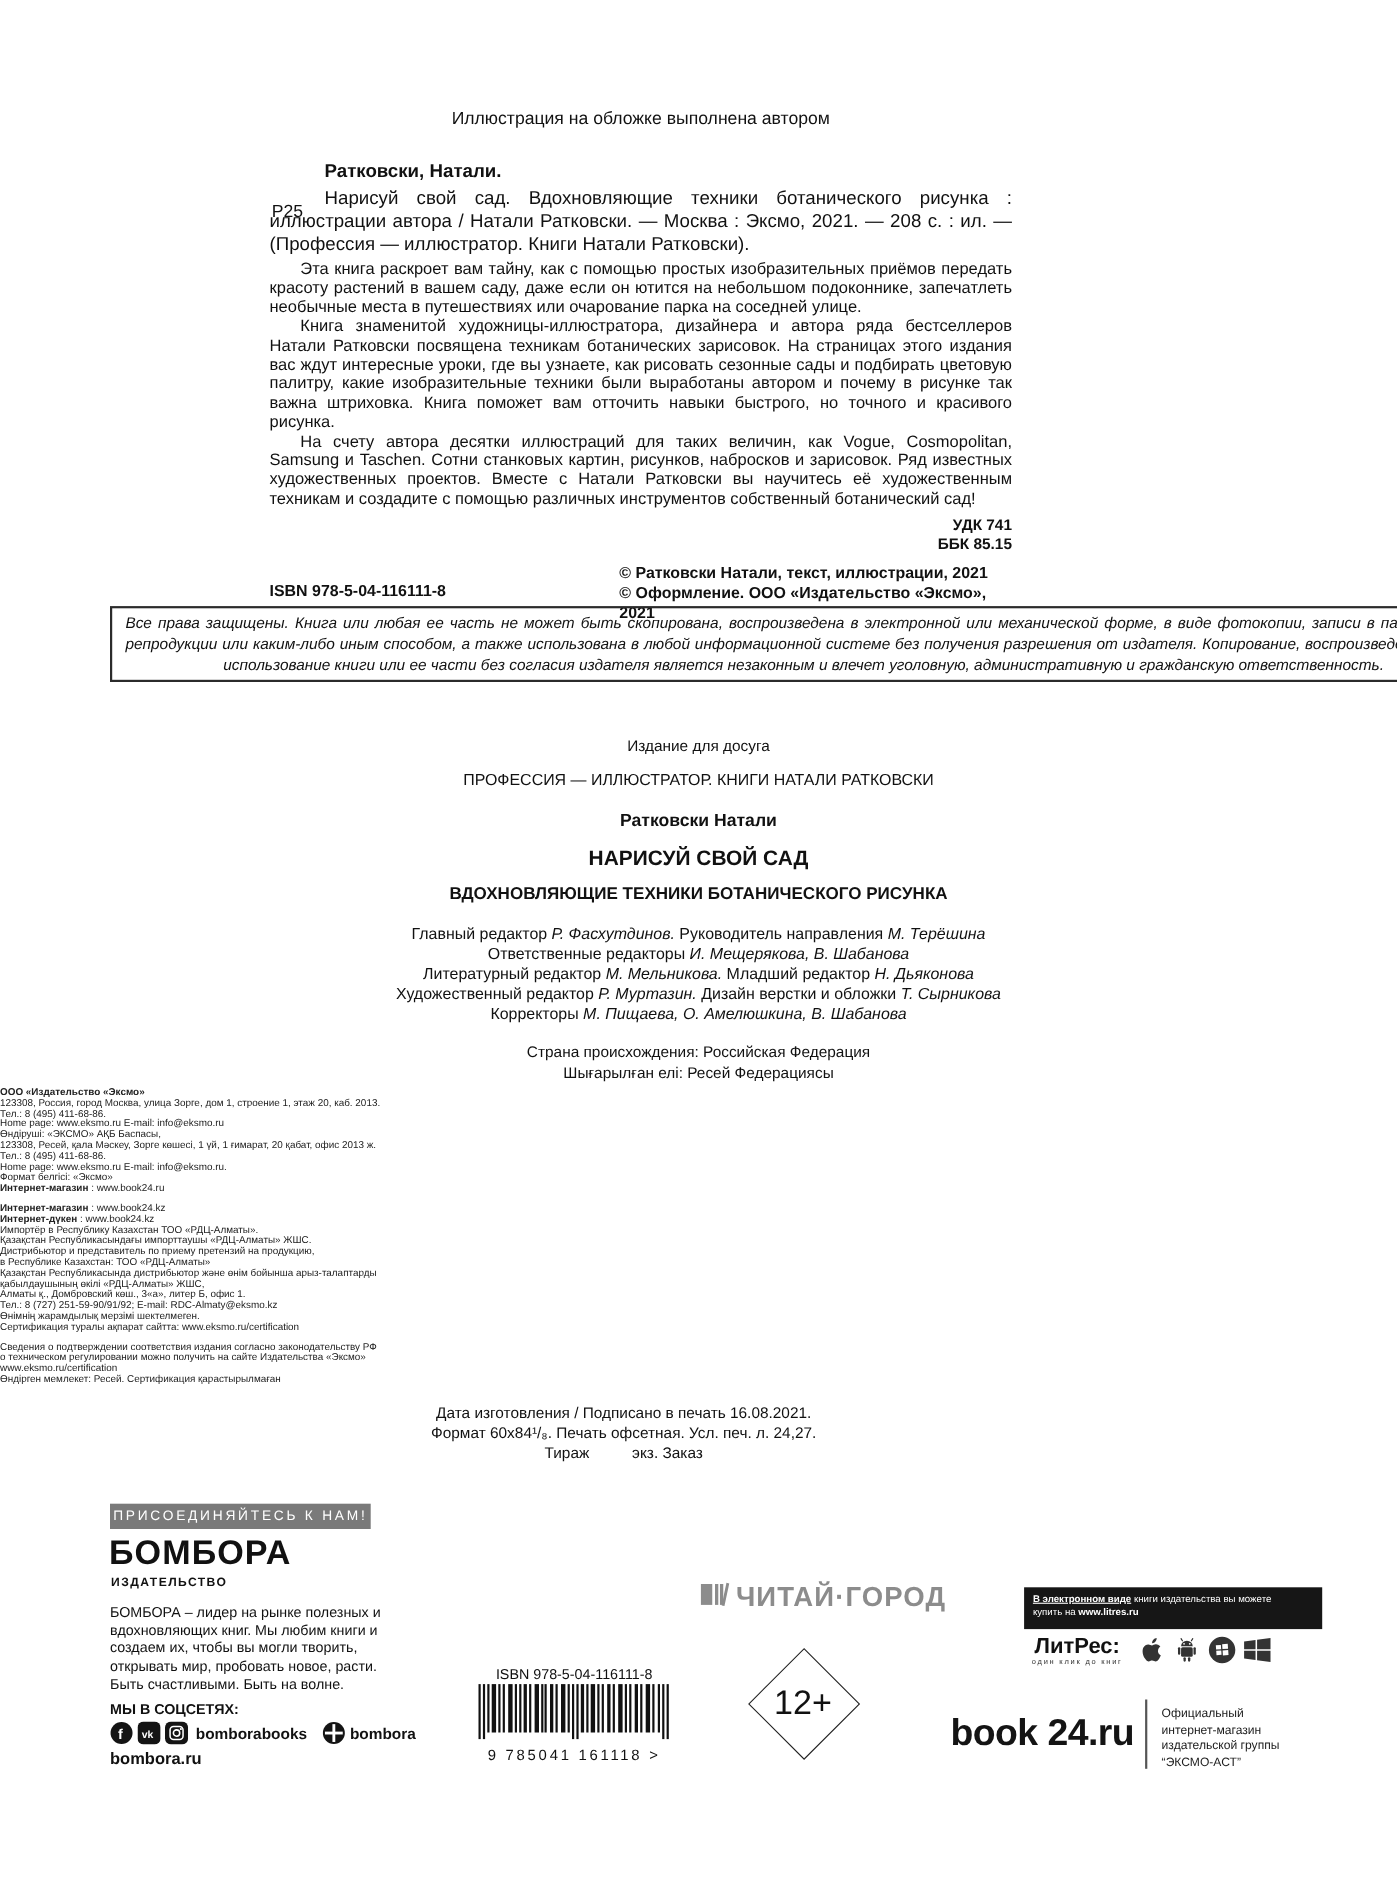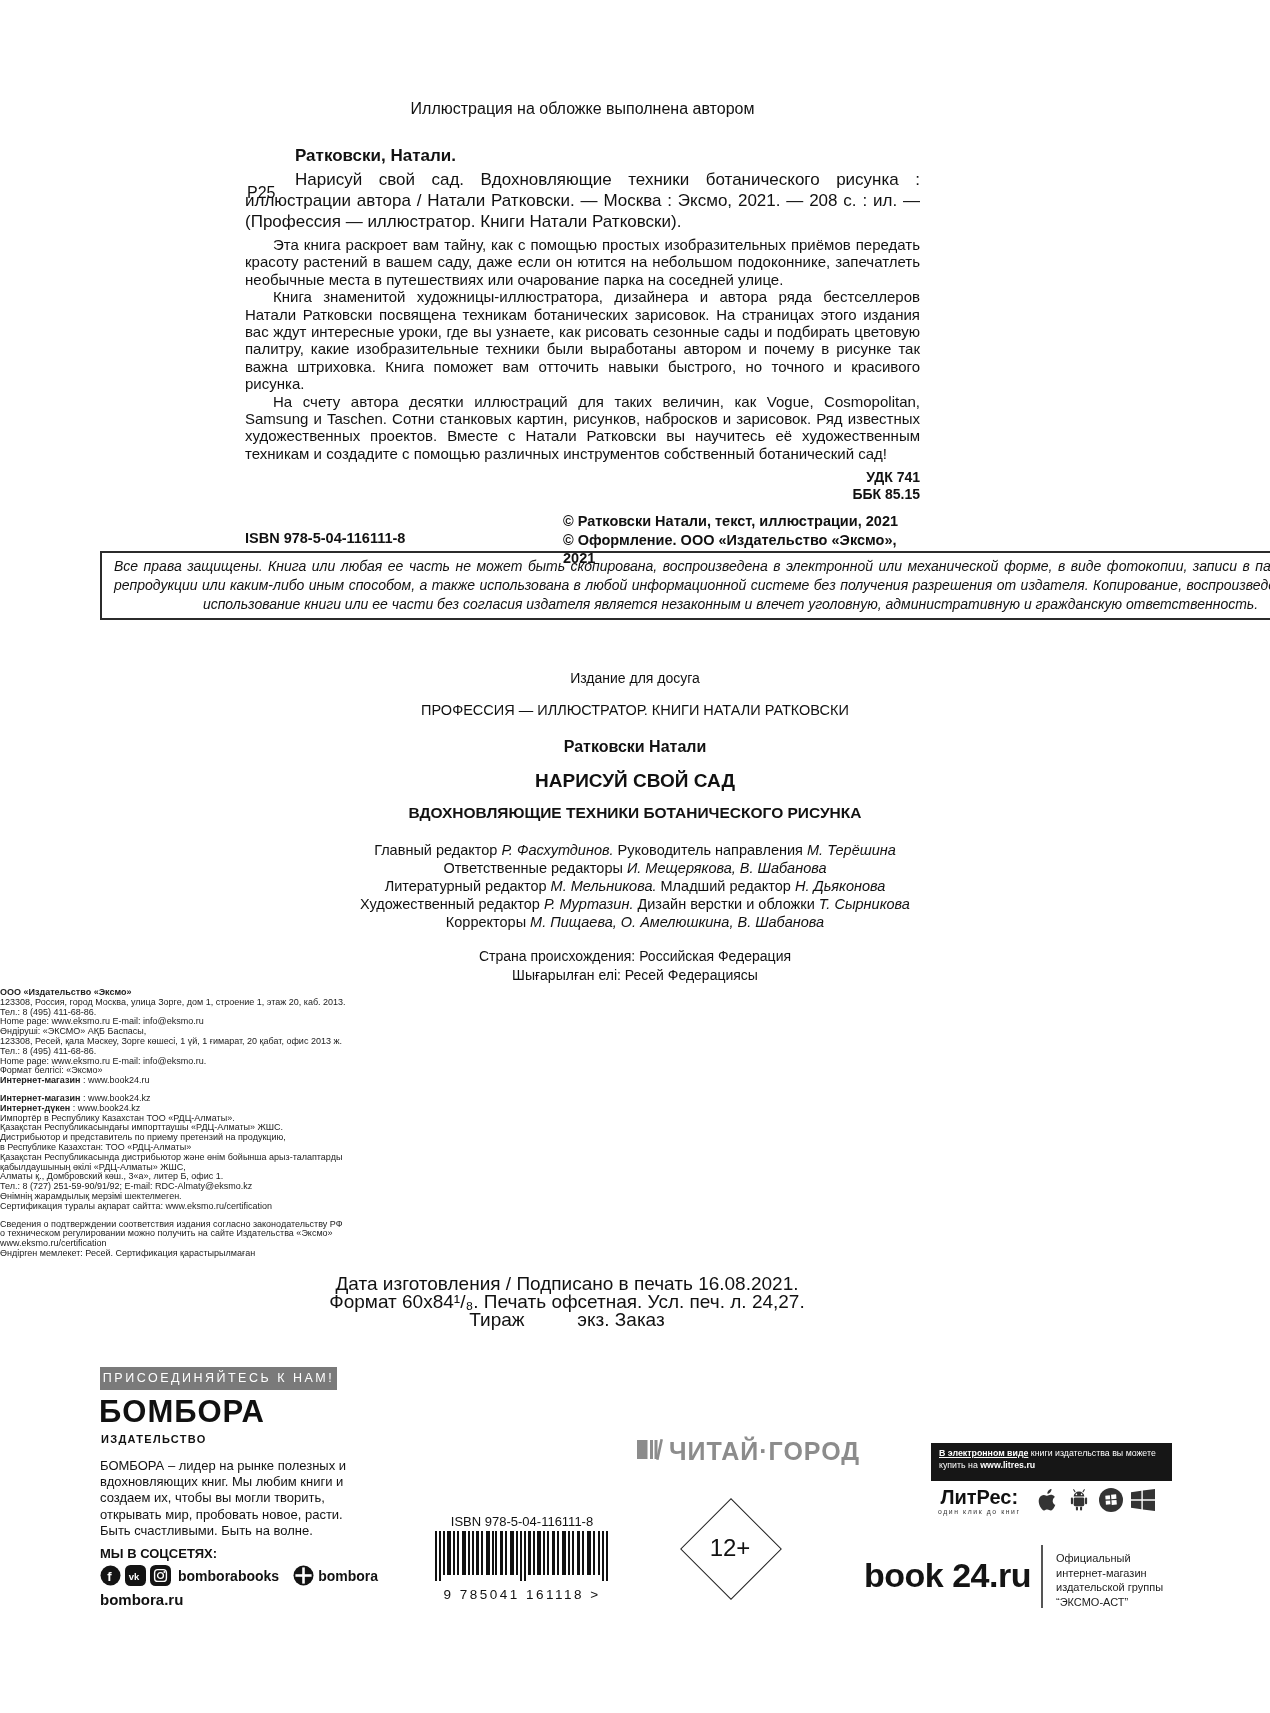--- a/index.html
+++ b/index.html
@@ -36,21 +36,21 @@
   .staff div{line-height:18px;}
   .origin{margin-top:16px;font-size:14px;}
   .origin div{line-height:19px;}
 
   
   .imprint{position:absolute;left:0;top:988px;width:1270px;text-align:left;
       font-size:9px;color:#222;}
   .imprint div{line-height:9.8px;}
   .imprint div.gap{height:8px;}
 
-  .print-info{position:absolute;left:0;top:1275px;width:1134px;text-align:center;font-size:19px;}
+  .print-info{position:absolute;left:0;top:1275px;width:1134px;text-align:center;font-size:14px;}
   .print-info div{line-height:18px;white-space:pre-wrap;}
 
   
   .join-badge{position:absolute;left:100px;top:1367px;width:237px;height:23px;background:#7a7a7a;
       color:#fff;font-size:12.5px;letter-spacing:2.5px;text-align:center;line-height:23px;}
   .bombora-logo{position:absolute;left:99px;top:1394px;font-size:31px;font-weight:bold;letter-spacing:1px;}
   .bombora-sub{position:absolute;left:101px;top:1433px;font-size:11px;font-weight:bold;letter-spacing:1.3px;}
   .bombora-about{position:absolute;left:100px;top:1458px;width:258px;font-size:13px;line-height:16.2px;}
   .social-heading{position:absolute;left:100px;top:1546px;font-size:13px;font-weight:bold;}
   .social-row{position:absolute;left:100px;top:1565px;display:flex;align-items:center;font-size:14px;font-weight:bold;}
@@ -65,24 +65,24 @@
 
   
   .barcode-block{position:absolute;left:422px;top:1514px;width:200px;text-align:center;}
   .isbn-label{font-size:13px;margin-bottom:2px;}
   .digits{font-size:13.5px;letter-spacing:2.5px;margin-top:0px;}
 
   
   .age{position:absolute;left:676px;top:1494px;width:108px;height:108px;}
   .diamond{position:absolute;left:19px;top:19px;width:70px;height:70px;border:1.5px solid #222;
       background:#fff;transform:rotate(45deg);}
-  .age-label{position:absolute;inset:0;display:flex;align-items:center;justify-content:center;font-size:24px;}
-
-  
-  .litres-box{position:absolute;left:931px;top:1443px;width:241px;height:38px;box-sizing:border-box;
+  .age-label{position:absolute;inset:0;display:flex;align-items:center;justify-content:center;font-size:31px;}
+
+  
+  .litres-box{position:absolute;left:931px;top:1443px;width:271px;height:38px;box-sizing:border-box;
       background:#161616;color:#fff;padding:5px 8px;font-size:8.8px;line-height:11.5px;}
   .litres-box .u{text-decoration:underline;font-weight:bold;}
   .litres-logo-block{position:absolute;left:938px;top:1487px;text-align:center;}
   .litres-logo{font-size:20px;font-weight:bold;line-height:20px;}
   .litres-tag{font-size:6.8px;letter-spacing:1.6px;color:#333;margin-top:1px;}
   .platform-row{position:absolute;left:1036px;top:1486px;display:flex;align-items:center;}
   .platform-row svg{fill:#333;margin-right:6px;display:block;}
 
   
   .book24{position:absolute;left:864px;top:1556px;font-size:34px;font-weight:bold;

